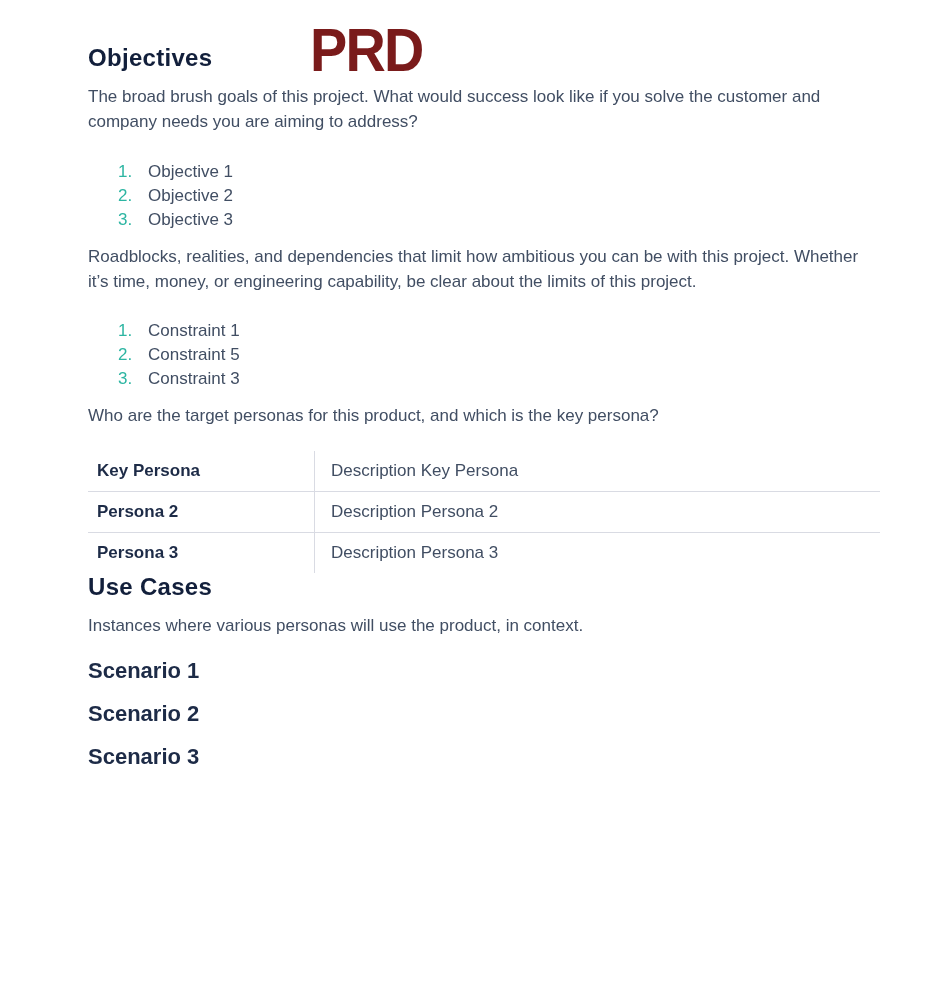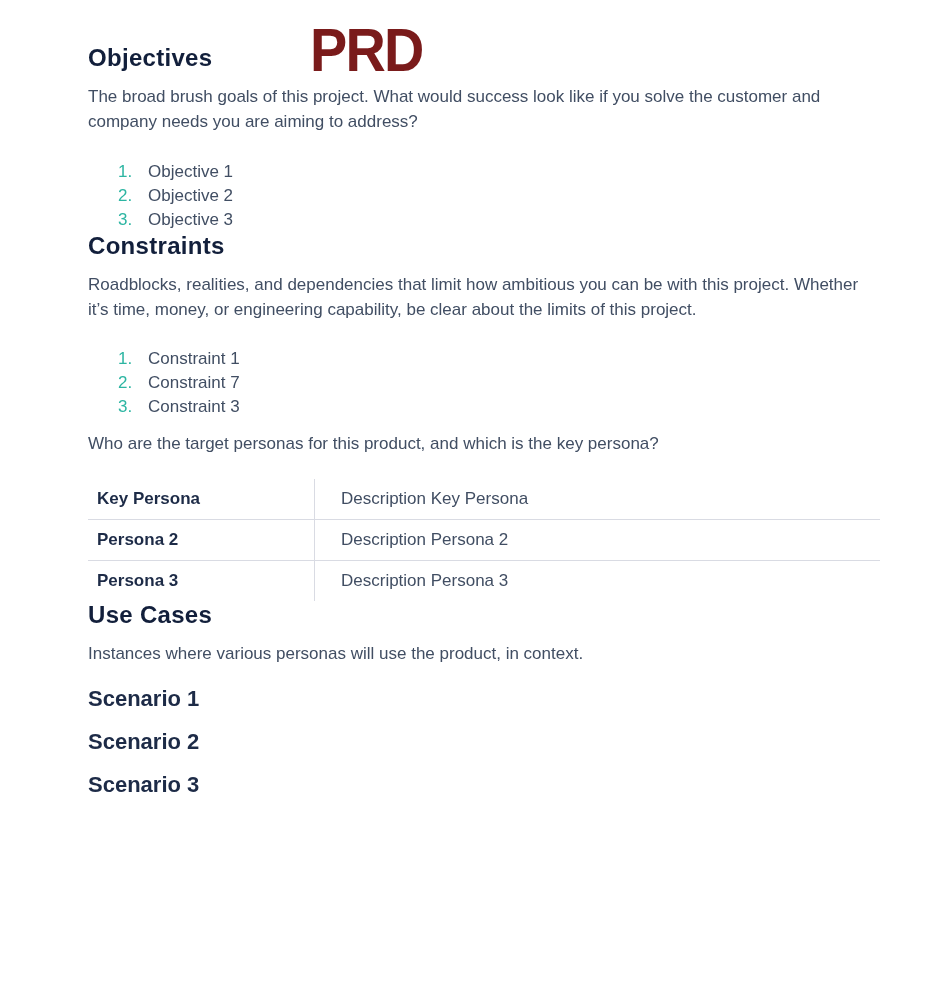--- a/index.html
+++ b/index.html
@@ -78,21 +78,21 @@
     vertical-align: middle;
     padding: 0 8px 0 9px;
   }
   .persona-table td.col-label {
     width: 209px;
     font-weight: 700;
     color: #1d2b47;
   }
   .persona-table td.col-desc {
     border-left: 1px solid #d9dbe3;
-    padding-left: 26px;
+    padding-left: 16px;
     color: #414e63;
   }
   .persona-table tr:not(:last-child) td {
     border-bottom: 1px solid #d9dbe3;
   }
   .m-constraints { margin-top: 41px; }
   .m-persona { margin-top: 40px; }
   .m-usecases { margin-top: 64px; }
   .m-persona-desc { margin-top: 16px; }
   .m-usecases-desc { margin-top: 14px; }
@@ -125,30 +125,29 @@
         <span class="item-text">Objective 2</span>
       </li>
       <li>
         <span class="marker">3.</span>
         <span class="item-text">Objective 3</span>
       </li>
     </ol>
   </div>
 
   <div class="section">
-    <h1 class="heading m-constraints">Constraints</h1>
     <p class="desc">Roadblocks, realities, and dependencies that limit how ambitious you can be with this project. Whether it’s time, money, or engineering capability, be clear about the limits of this project.</p>
     <ol class="num-list" style="margin-top:25px;">
       <li>
         <span class="marker">1.</span>
         <span class="item-text">Constraint 1</span>
       </li>
       <li>
         <span class="marker">2.</span>
-        <span class="item-text">Constraint 7</span>
+        <span class="item-text">Constraint 5</span>
       </li>
       <li>
         <span class="marker">3.</span>
         <span class="item-text">Constraint 3</span>
       </li>
     </ol>
   </div>
 
   <div class="section">
     <p class="desc m-persona-desc">Who are the target personas for this product, and which is the key persona?</p>

